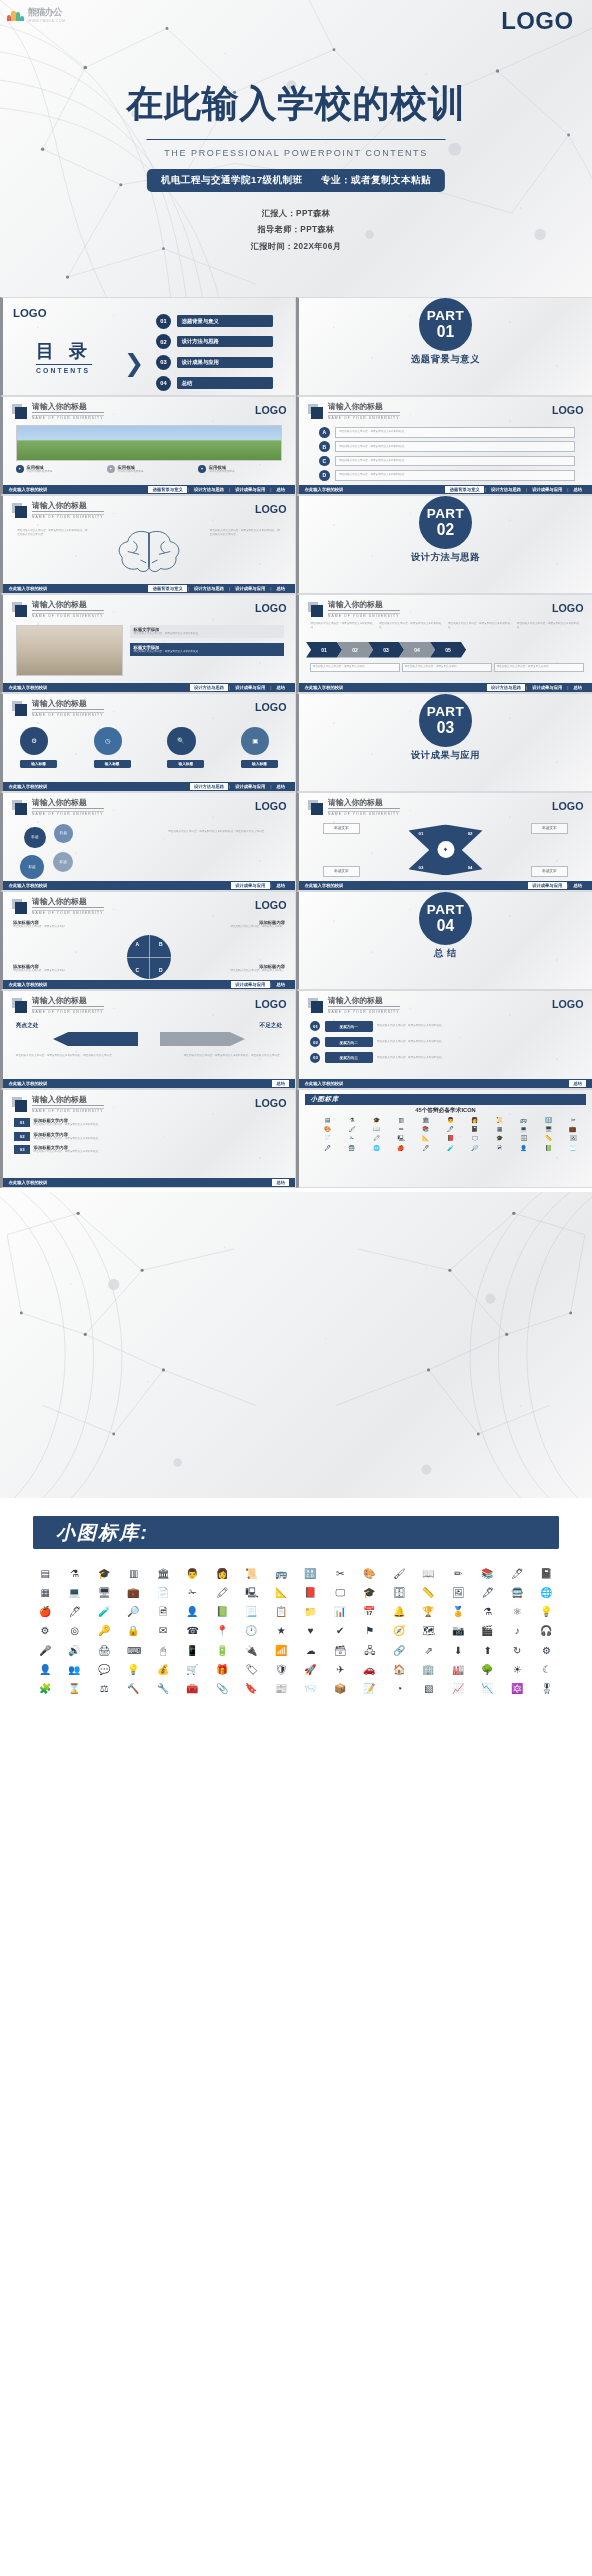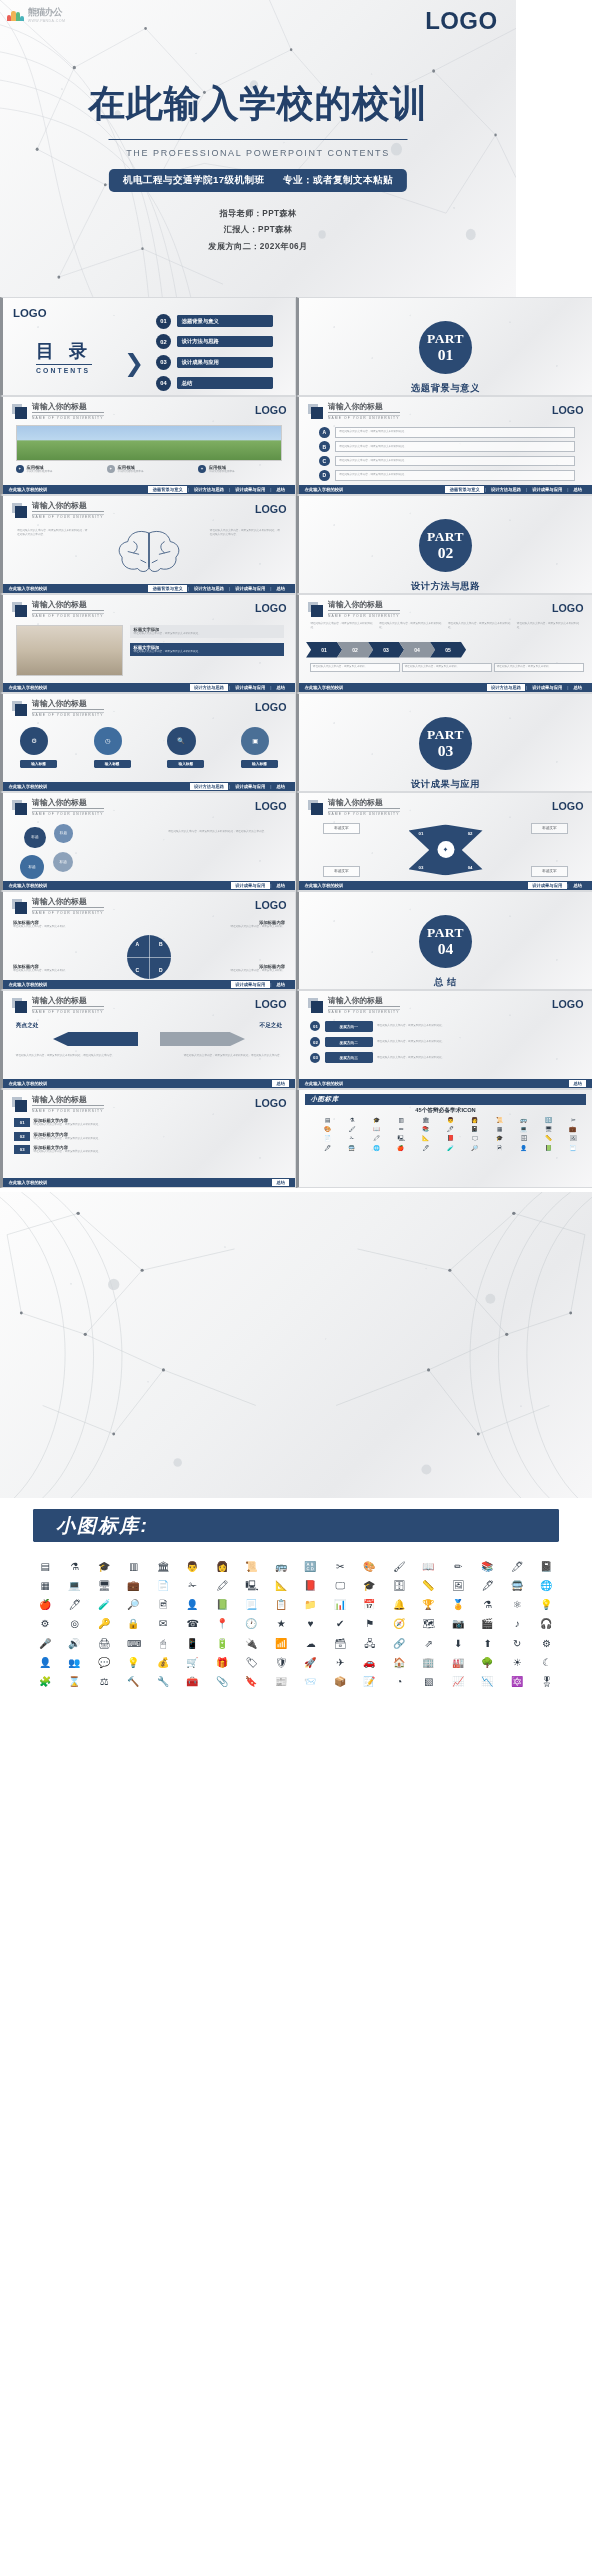--- a/index.html
+++ b/index.html
@@ -21,21 +21,21 @@
       radial-gradient(circle at 72% 25%, rgba(160,170,180,.15) 0 0.7px, transparent 1.1px),
       radial-gradient(circle at 88% 70%, rgba(160,170,180,.16) 0 0.7px, transparent 1.1px),
       linear-gradient(135deg, #fdfdfd 0%, #f1f2f3 45%, #e9eaec 70%, #f7f7f8 100%);
     pointer-events: none;
   }
   .netbg svg { position:absolute; inset:0; width:100%; height:100%; }
 
   
   .cover {
     position: relative;
-    width: 516px; height: 297px;
+    width: 592px; height: 297px;
     overflow: hidden;
     background: linear-gradient(120deg,#f6f7f8 0%,#eceef0 40%,#f8f9fa 100%);
   }
   .wm {
     position:absolute; left:7.1px; top:4.3px; width:85px; height:20px;
     display:flex; align-items:center; gap:2.1px; opacity:.85;
   }
   .wm-mark { width:18.5px; height:14.2px; position:relative; }
   .wm-mark i { position:absolute; bottom:0; width:4.3px; border-radius:2.1px 2.1px 0 0; display:block;}
   .wm-t { font-size:9.2px; color:#9aa0a6; font-weight:700; letter-spacing:-0.7px;}
@@ -119,21 +119,21 @@
     font-size:4.3px; font-weight:700;
   }
   .s-foot .motto { padding-left:5.7px; flex:0 0 auto; }
   .s-foot .navs { margin-left:auto; display:flex; align-items:center; padding-right:5.7px; }
   .s-foot .navs span { padding:0 4.3px; }
   .s-foot .navs .sep { color:#7d97b8; padding:0 0.7px; }
   .s-foot .navs .act { background:#fff; color:#2b4a73; padding:0.7px 4.3px; }
 
   
   .part-wrap { position:absolute; inset:0; display:flex; flex-direction:column;
-               align-items:center; justify-content:flex-end; gap:8px;font-family:Liberation Serif, serif; }
+               align-items:center; justify-content:flex-start; gap:2px; }
   .part-circle {
     width:53px; height:53px; border-radius:50%;
     background:#2b4a73; color:#fff;
     display:flex; flex-direction:column; align-items:center; justify-content:center;
     line-height:1.0;
   }
   .part-circle .p-w { font-size:13.5px; font-weight:800; letter-spacing:0.4px; }
   .part-circle .p-n { font-size:15.6px; font-weight:800; margin-top:1.4px; }
   .part-cap { font-size:9.2px; font-weight:800; color:#234069; letter-spacing:0.7px; }
 
@@ -183,21 +183,21 @@
   .thanks {
     position:relative; width:592px; height:306px; overflow:hidden;
     background:linear-gradient(110deg,#f7f8f9 0%,#eceef1 50%,#f8f9fa 100%);
     display:flex; flex-direction:column; align-items:center; justify-content:center;
   }
   .thanks-en { font-size:50px; font-weight:800; color:#234069; letter-spacing:1.4px; }
   .thanks-rule { width:249px; height:2.1px; background:#234069; margin:5.7px 0 10px; }
   .thanks-cn { font-size:25.6px; font-weight:800; color:#234069; letter-spacing:2.8px; }
 
   
-  .iconlib { position:relative; width:592px; padding:11px 0 36px; background:#fff; }
+  .iconlib { position:relative; width:592px; padding:18px 0 36px; background:#fff; }
   .iconlib-band {
     margin:0 auto 18.5px; width:526px; height:33px;
     background:#2b4a73; display:flex; align-items:center;
     border-radius:1.4px;
   }
   .iconlib-band span {
     color:#fff; font-size:19px; font-weight:800;
     font-style:italic; letter-spacing:2.1px; padding-left:23px;
   }
   .iconsheet {
@@ -283,23 +283,23 @@
   <h1 class="cover-title">在此输入学校的校训</h1>
   <div class="cover-rule"></div>
   <div class="cover-sub">THE PROFESSIONAL POWERPOINT CONTENTS</div>
 
   <div class="cover-pill">
     <span>机电工程与交通学院17级机制班</span>
     <span>专业：或者复制文本粘贴</span>
   </div>
 
   <div class="cover-meta">
+    <div>汇报人：PPT森林</div>
     <div>指导老师：PPT森林</div>
-    <div>汇报人：PPT森林</div>
-    <div>发展方向二：202X年06月</div>
+    <div>汇报时间：202X年06月</div>
   </div>
 </section>
 
 <div class="grid">
 
   <div class="slide">
     <div class="netbg"></div>
     <div class="s-logo" style="left:10px;right:auto;top:8.5px;font-size:11.4px;">LOGO</div>
     <div class="toc-left">
       <div class="toc-cn">目 录</div>

